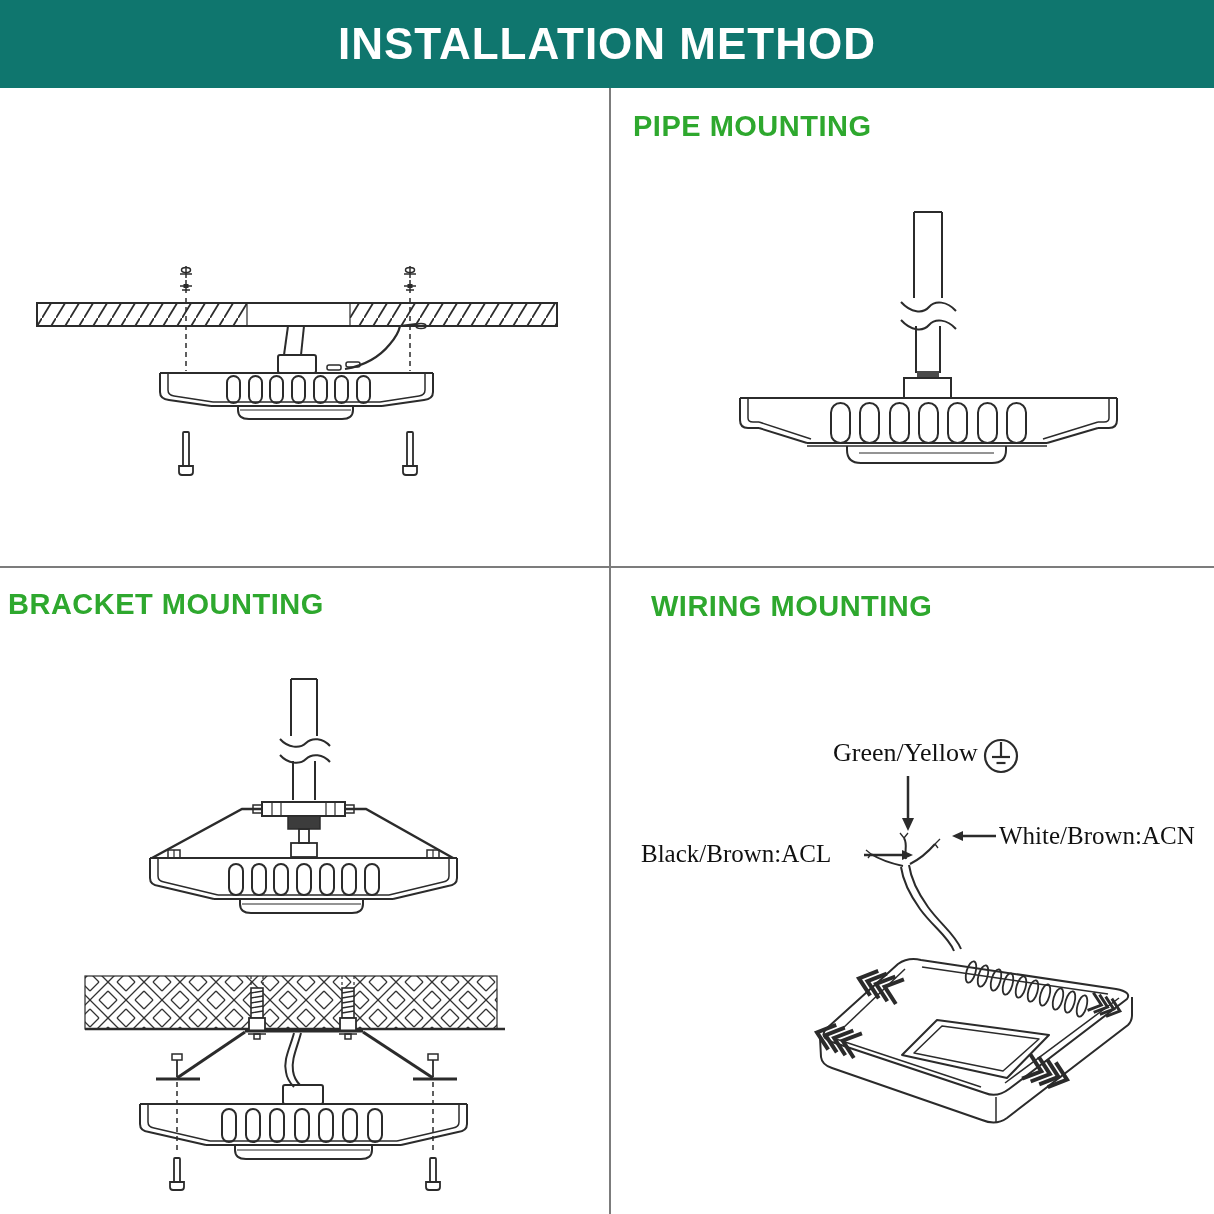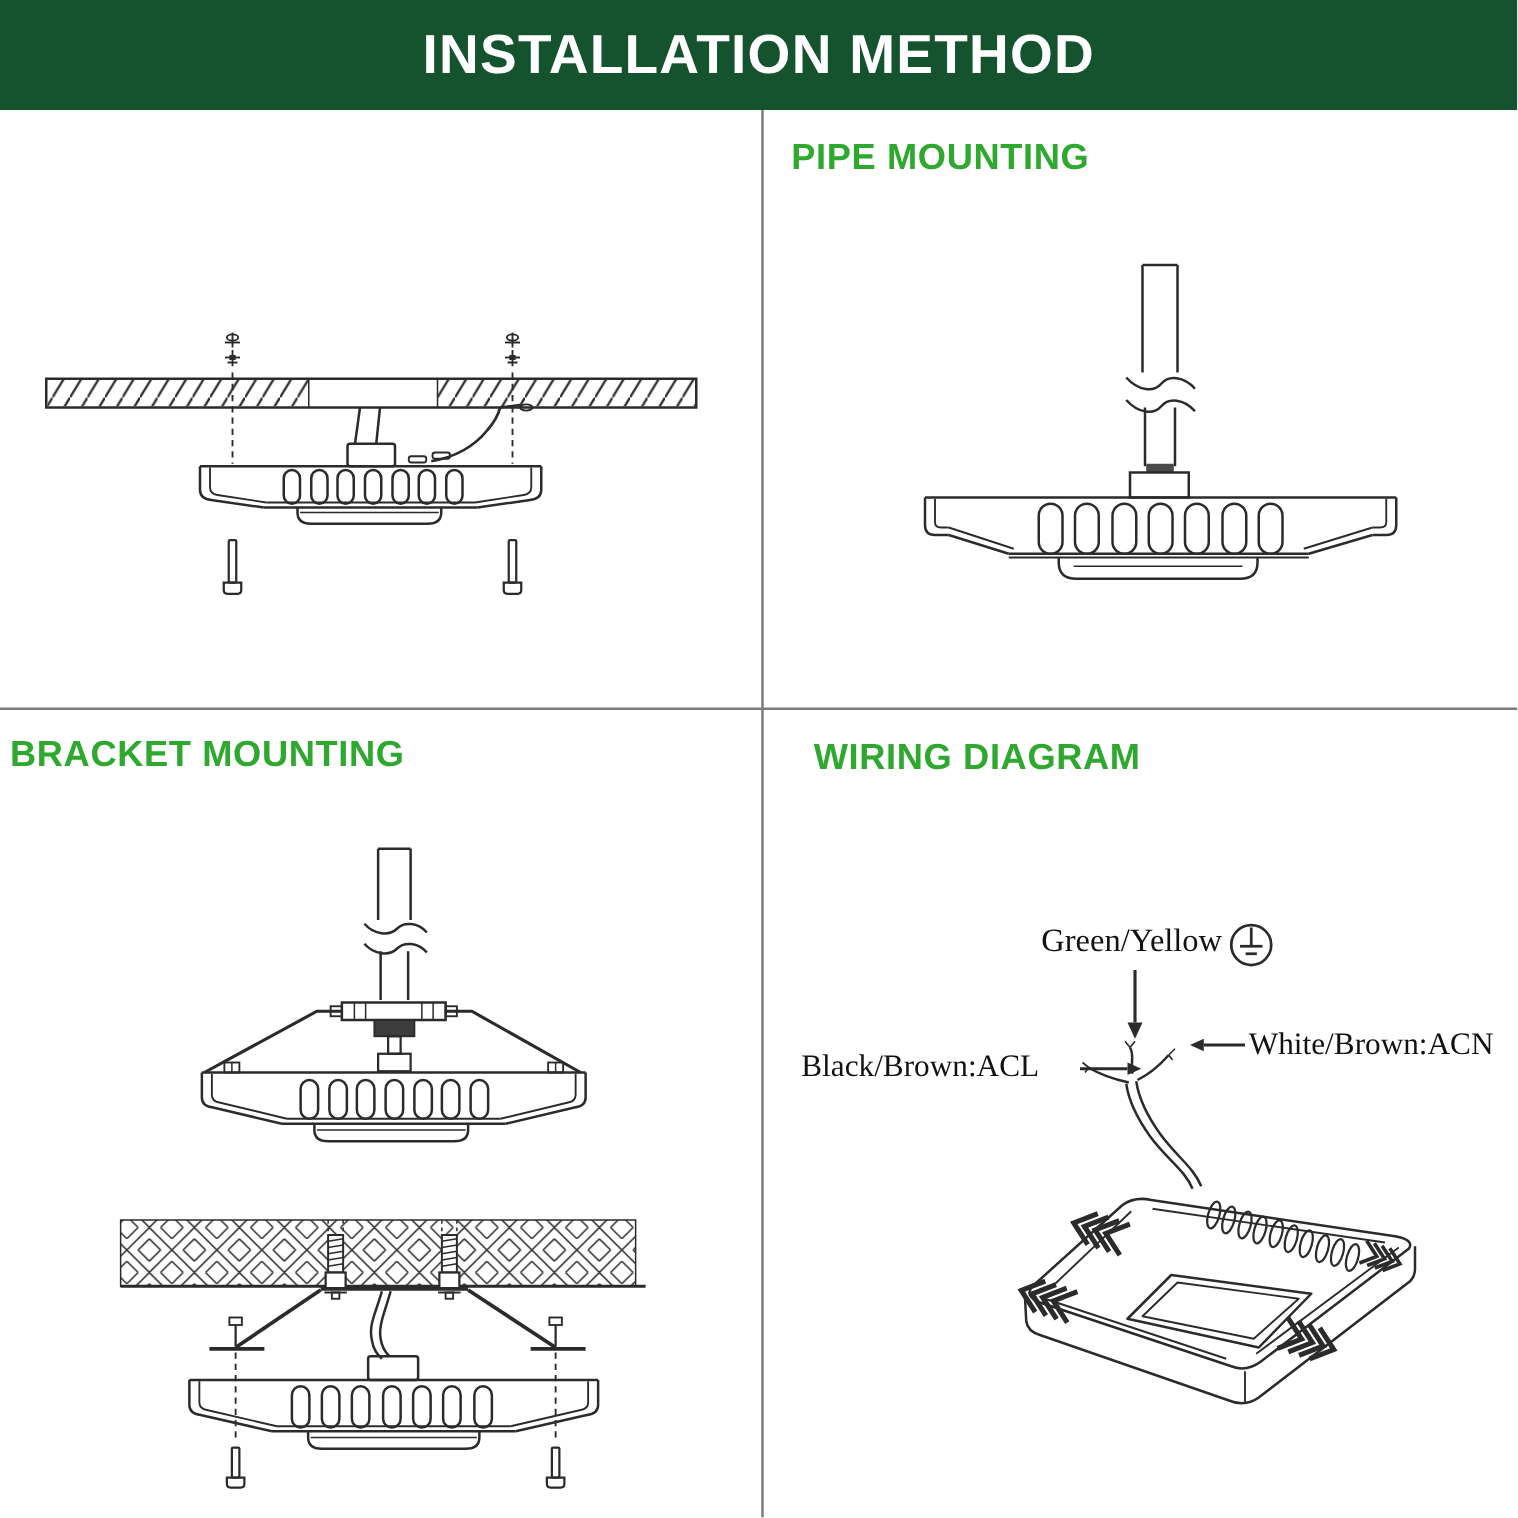--- a/index.html
+++ b/index.html
@@ -1,26 +1,26 @@
 <!DOCTYPE html>
 <html><head>
 <meta charset="utf-8">
 <style>
   html,body{margin:0;padding:0;background:#ffffff;}
   .page{position:relative;width:1214px;height:1214px;background:#ffffff;
         font-family:"Liberation Sans", sans-serif;overflow:hidden;}
-  .header{position:absolute;left:0;top:0;width:1214px;height:88px;background:#14532d;
+  .header{position:absolute;left:0;top:0;width:1214px;height:88px;background:#0f766e;
           display:flex;align-items:center;justify-content:center;}
   .header-title{color:#ffffff;font-size:44px;font-weight:bold;letter-spacing:1px;}
   .divider-h{position:absolute;left:0;top:566px;width:1214px;height:2px;background:#7c7c7c;}
   .divider-v{position:absolute;left:609px;top:88px;width:2px;height:1126px;background:#7c7c7c;}
   .quad{position:absolute;overflow:hidden;}
   .q-tl{left:0;top:88px;width:607px;height:478px;}
   .q-tr{left:611px;top:88px;width:603px;height:478px;}
-  .q-bl{left:0;top:568px;width:607px;height:646px;padding-left:23px;}
+  .q-bl{left:0;top:568px;width:607px;height:646px;}
   .q-br{left:611px;top:568px;width:603px;height:646px;}
   .sec-title{position:absolute;font-size:29px;font-weight:bold;color:#2ea82e;letter-spacing:.5px;white-space:nowrap;}
   .t-surface{left:8px;top:20px;}
   .t-pipe{left:22px;top:22px;}
   .t-bracket{left:8px;top:20px;}
   .t-wiring{left:40px;top:22px;}
   .draw{position:absolute;left:0;top:0;width:100%;height:100%;}
   svg{stroke:#2b2b2b;fill:none;stroke-width:2;}
   .wire-label{position:absolute;font-size:25px;color:#111111;white-space:nowrap;font-family:Liberation Serif, serif;}
   .lbl-ground{left:222px;top:170px;font-size:26px;}
@@ -258,21 +258,21 @@
         <rect x="368" y="541" width="14" height="33" rx="7"></rect>
         <path d="M235,577 V582 Q235,591 246,591 L361,591 Q372,591 372,582 V577"></path>
         <path d="M237,582 L370,582" stroke-width="1.2"></path>
       </g>
       <use href="#boltv2" transform="translate(177,590)"></use>
       <use href="#boltv2" transform="translate(433,590)"></use>
     </svg>
   </div>
 
   <div class="quad q-br">
-    <div class="sec-title t-wiring">WIRING DIAGRAM</div>
+    <div class="sec-title t-wiring">WIRING MOUNTING</div>
 
     <svg class="draw" viewBox="0 0 603 646">
       <defs>
         <g id="chev">
           <path d="M16,0 L0,13 L16,26" stroke-width="4"></path>
           <path d="M25,0 L9,13 L25,26" stroke-width="4"></path>
           <path d="M34,0 L18,13 L34,26" stroke-width="4"></path>
           <path d="M43,0 L27,13 L43,26" stroke-width="4"></path>
         </g>
       </defs>

